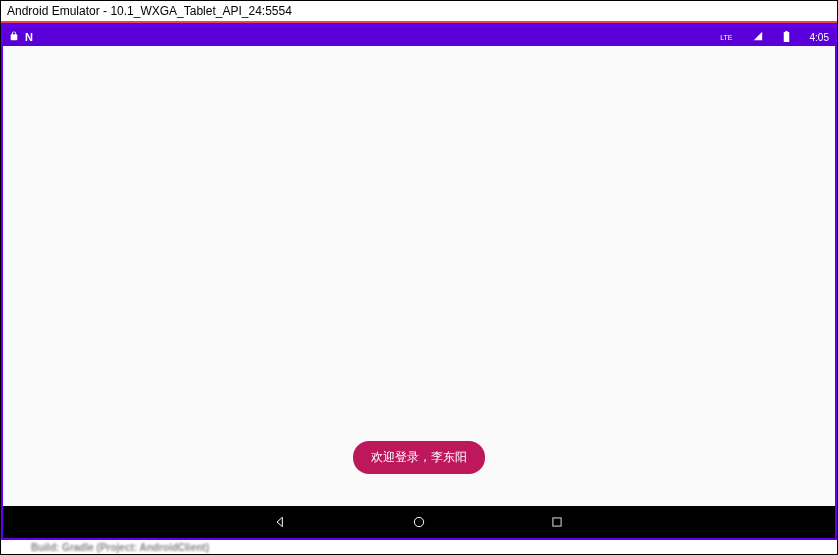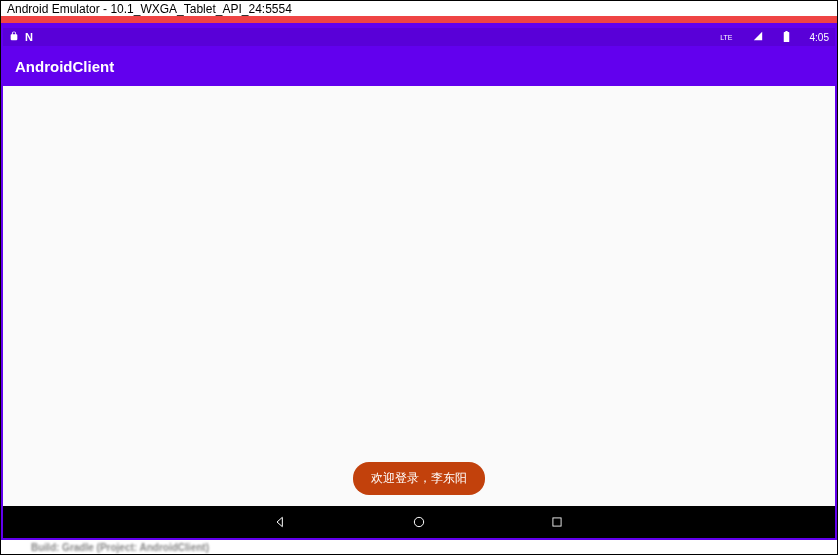--- a/index.html
+++ b/index.html
@@ -1,32 +1,32 @@
 <!DOCTYPE html>
 <html><head>
 <meta charset="utf-8">
 <style>
   * { box-sizing: border-box; margin: 0; padding: 0; }
   html, body { width: 838px; height: 555px; font-family: Arial, sans-serif; background: #fff; overflow: hidden; }
 
   .window { width: 838px; height: 555px; border: 1px solid #000; display: flex; flex-direction: column; }
 
-  .titlebar { height: 22px; background: #fff; border-bottom: 7px solid #ef4444; display: flex; align-items: center; padding: 0 6px; font-size: 12px; color: #000; }
+  .titlebar { height: 22px; background: #fff; border-bottom: 2px solid #ef4444; display: flex; align-items: center; padding: 0 6px; font-size: 12px; color: #000; }
 
   .emulator-shell { flex: 1; background: #6200EE; display: flex; flex-direction: column; border: 2px solid #6200EE; border-top-width: 5px; }
 
   .status-bar { height: 18px; background: #5900d8; display: flex; align-items: center; justify-content: space-between; padding: 0 6px; color: #fff; font-size: 10px; }
   .status-left { display: flex; align-items: center; gap: 6px; }
   .status-right { display: flex; align-items: center; gap: 20px; }
 
   .app-bar { height: 40px; background: #6200EE; display: flex; align-items: center; padding: 0 12px; color: #fff; font-weight: bold; font-size: 15px; }
 
   .app-content { flex: 1; background: #fafafa; position: relative; }
 
-  .toast { position: absolute; left: 50%; transform: translateX(-50%); bottom: 11px; background: #c2410c; color: #fff; font-size: 12px; padding: 8px 18px; border-radius: 16px; white-space: nowrap; }
+  .toast { position: absolute; left: 50%; transform: translateX(-50%); bottom: 32px; background: #be185d; color: #fff; font-size: 12px; padding: 8px 18px; border-radius: 16px; white-space: nowrap; }
 
   .nav-bar { height: 32px; background: #000; display: flex; align-items: center; justify-content: center; gap: 120px; }
   .nav-btn { width: 18px; height: 18px; display: flex; align-items: center; justify-content: center; }
 
   .bottom-strip { height: 14px; background: #fff; overflow: hidden; font-size: 10px; color: #333; padding-left: 30px; display:flex; align-items:center; }
   .bottom-strip .blur { filter: blur(1px); opacity: .6; font-weight:bold; }
 
   .lock-icon svg, .n-icon, .signal, .battery, .clock { color: #fff; }
   .n-icon { font-weight: bold; font-size: 11px; }
   .clock { font-size: 10px; }
@@ -61,23 +61,20 @@
         <span class="battery">
           <svg width="7" height="11" viewBox="0 0 12 20" fill="#fff">
               <rect x="1" y="2" width="10" height="18" rx="1"></rect>
               <rect x="4" y="0" width="4" height="2"></rect>
             </svg>
         </span>
         <span class="clock">4:05</span>
       </div>
     </div>
 
-    <div class="app-bar">
-      <span>AndroidClient</span>
-    </div>
 
     <div class="app-content">
       <div class="toast">
         <span>欢迎登录，李东阳</span>
       </div>
     </div>
 
     <div class="nav-bar">
       <div class="nav-btn">
         <svg width="16" height="16" viewBox="0 0 24 24" fill="none" stroke="#fff" stroke-width="1.5">

